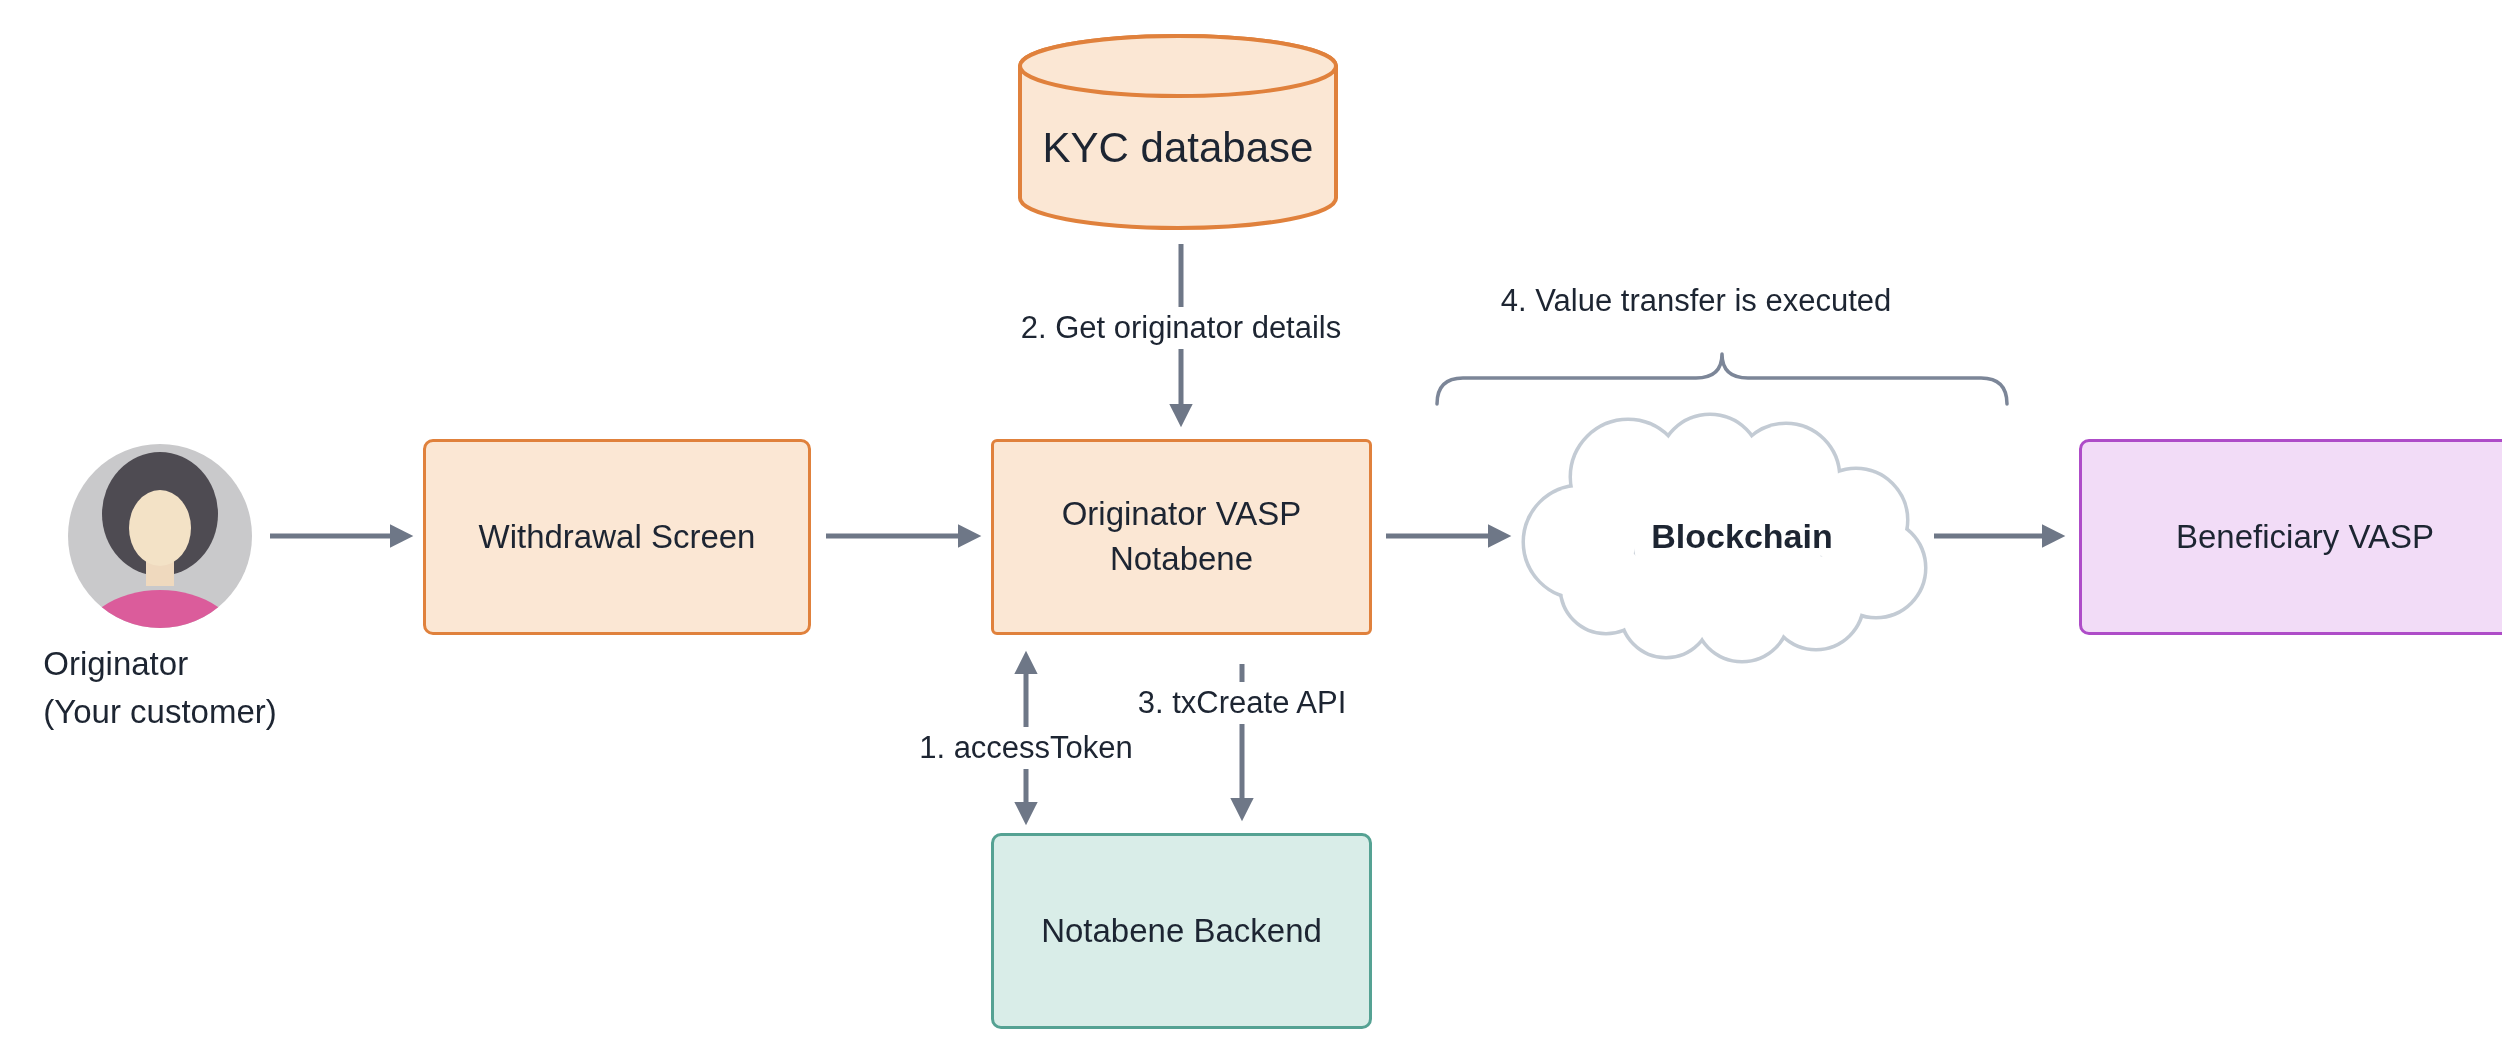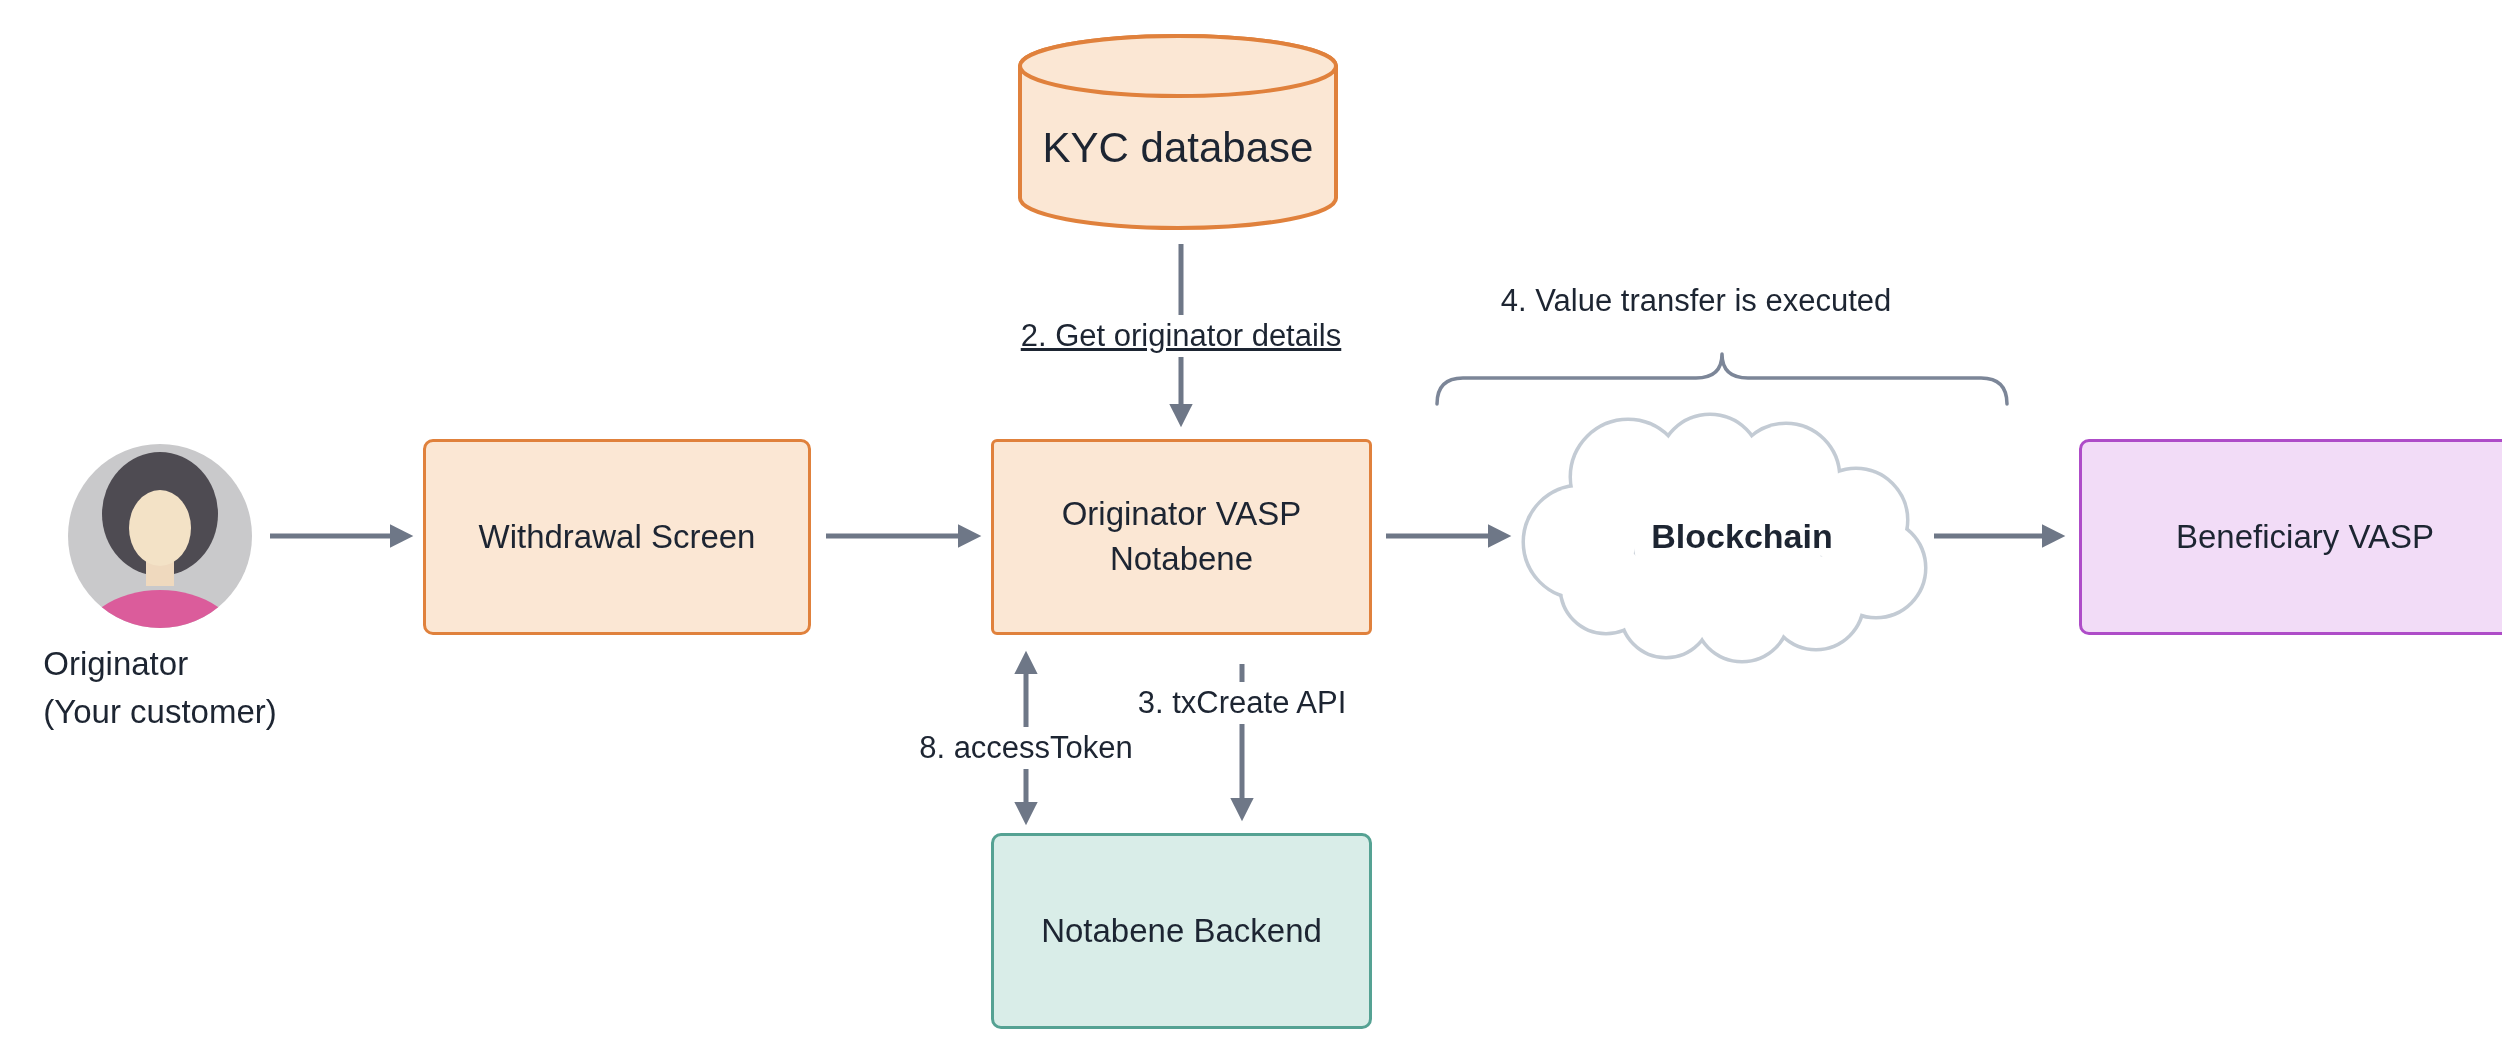--- a/index.html
+++ b/index.html
@@ -146,23 +146,23 @@
   </div>
 
   <div class="node purple" style="left:2079px; top:439px; width:452px; height:196px;">
     <span>Beneficiary VASP</span>
   </div>
 
   <div class="text-label node-size" style="left:1178px; top:148px;">KYC database</div>
 
   <div class="text-label bold" style="left:1722px; top:536px;margin-left:20px;">Blockchain</div>
 
-  <div class="text-label white-bg" style="left:1181px; top:336px;text-decoration:underline;">2. Get originator details</div>
+  <div class="text-label white-bg" style="left:1181px; top:328px;">2. Get originator details</div>
 
-  <div class="text-label white-bg" style="left:1026px; top:748px;">8. accessToken</div>
+  <div class="text-label white-bg" style="left:1026px; top:748px;">1. accessToken</div>
 
   <div class="text-label white-bg" style="left:1242px; top:703px;">3. txCreate API</div>
 
   <div class="text-label" style="left:1696px; top:301px;">4. Value transfer is executed</div>
 
   <div class="actor-label" style="left:160px; top:688px;">
     <div>Originator</div>
     <div>(Your customer)</div>
   </div>
 

